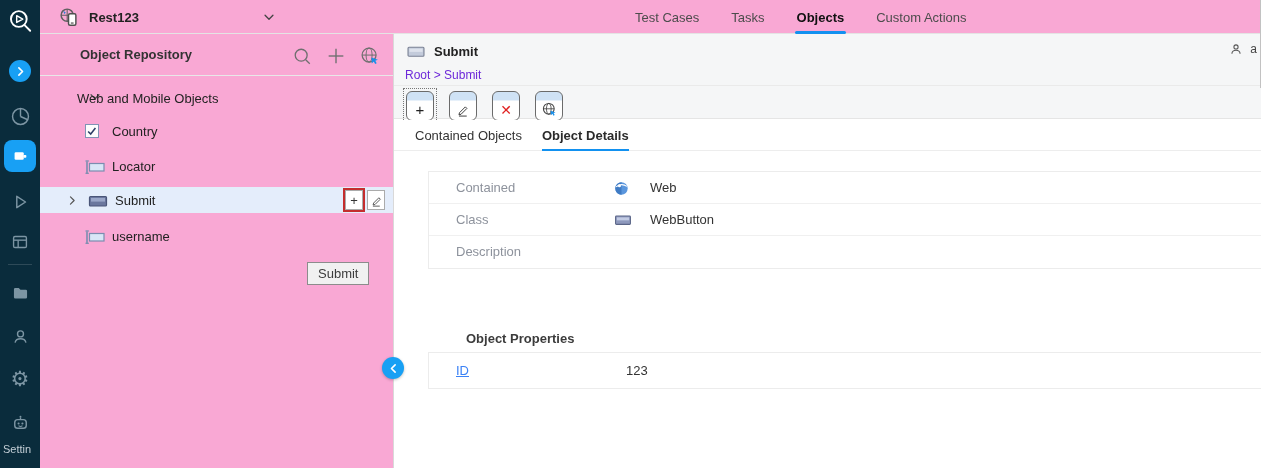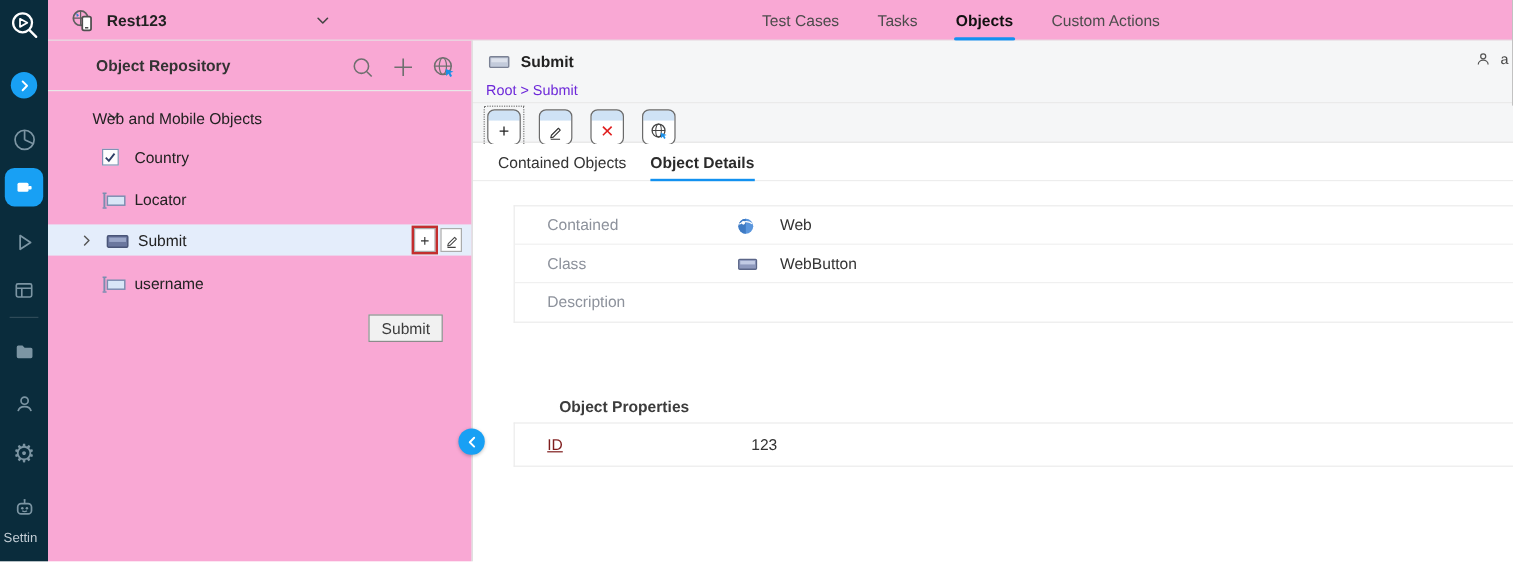--- a/index.html
+++ b/index.html
@@ -92,21 +92,21 @@
   .d-row { height:32px; border-bottom:1px solid #f0f0f0; position:relative; }
   .d-row:last-child { border-bottom:none; }
   .d-label { position:absolute; left:27px; top:8px; color:#8d929c; }
   .d-icon { position:absolute; left:185px; top:8px; width:18px; height:16px; display:flex; align-items:center; }
   .d-value { position:absolute; left:221px; top:8px; color:#333; }
 
   .props-title { position:absolute; left:44px; top:297px; font-weight:bold; color:#3c3c3c;margin-left:28px; }
   .props-table { position:absolute; left:34px; top:318px; right:-1px; border:1px solid #ececec; border-right:none; }
   .p-row { height:35px; border-bottom:1px solid #f0f0f0; position:relative; }
   .p-row:last-child { border-bottom:none; }
-  .p-label { position:absolute; left:27px; top:10px; color:#7f1d1d;text-decoration:underline; }
+  .p-label { position:absolute; left:27px; top:10px; color:#3b82f6;text-decoration:underline; }
   .p-value { position:absolute; left:197px; top:10px; color:#333; }
 
   .right-edge { position:absolute; right:0; top:0; width:1px; height:88px; background:#c2c2c2; z-index:40; }
 
   .red-dot { width:10px; height:10px; border-radius:50%; background:#f00000; }
   svg { display:block; }
 </style>
 </head>
 <body>
 

